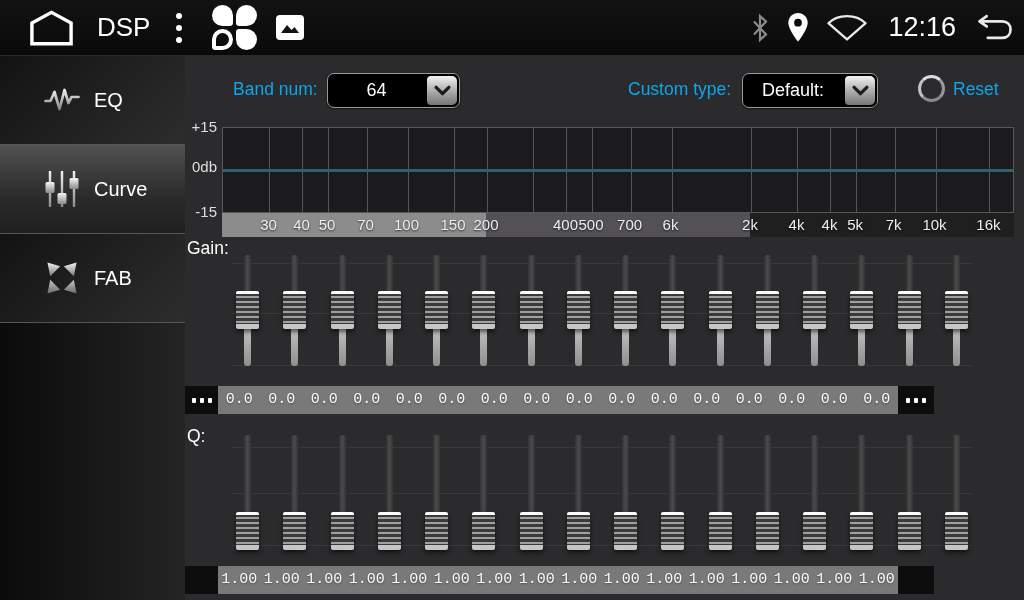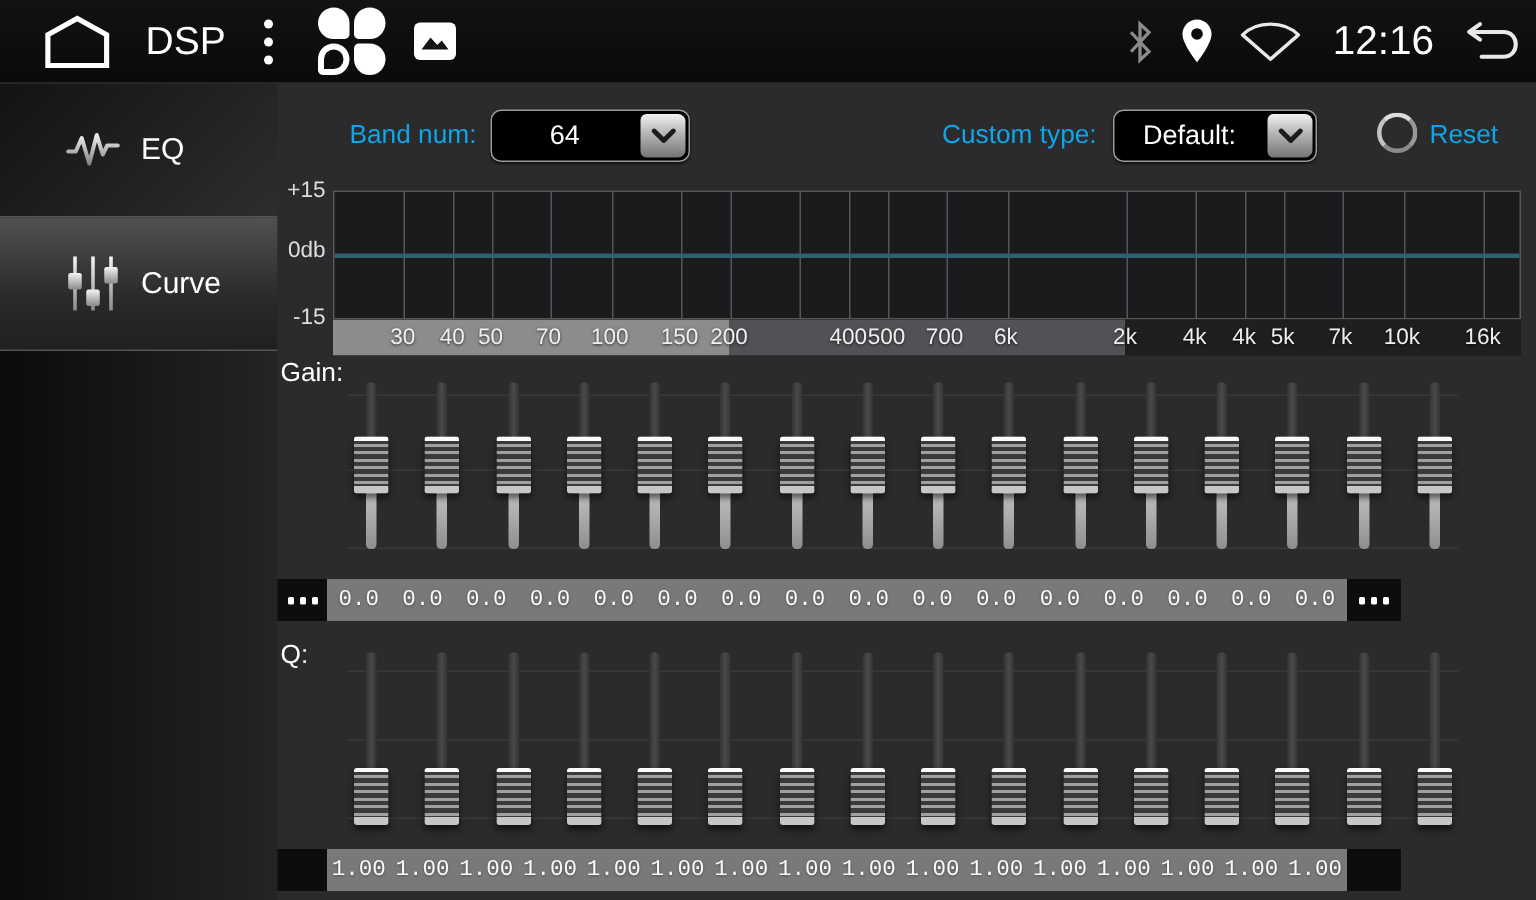--- a/index.html
+++ b/index.html
@@ -154,20 +154,37 @@
             </defs>
           <rect x="4.8" y="2" width="2.4" height="36" fill="url(#g2)"></rect>
           <rect x="16.8" y="2" width="2.4" height="36" fill="url(#g2)"></rect>
           <rect x="28.8" y="2" width="2.4" height="36" fill="url(#g2)"></rect>
           <rect x="1.5" y="13" width="9" height="11" rx="1.5" fill="url(#g2)"></rect>
           <rect x="13.5" y="24" width="9" height="11" rx="1.5" fill="url(#g2)"></rect>
           <rect x="25.5" y="9" width="9" height="11" rx="1.5" fill="url(#g2)"></rect>
         </svg>
       </span>
       <span class="side-label">Curve</span>
+    </div>
+    <div class="side-item">
+      <span class="side-icon">
+        <svg width="40" height="40" viewBox="0 0 44 44">
+          <defs>
+              <linearGradient id="g3" x1="0" y1="0" x2="0" y2="1">
+            <stop offset="0" stop-color="#f0f0f0"></stop>
+                <stop offset="1" stop-color="#7d7d7d"></stop>
+              </linearGradient>
+            </defs>
+          <polygon points="6,5 20,9 9,20" fill="url(#g3)"></polygon>
+          <polygon points="38,5 24,9 35,20" fill="url(#g3)"></polygon>
+          <polygon points="6,39 9,24 20,35" fill="url(#g3)" opacity="0.8"></polygon>
+          <polygon points="38,39 35,24 24,35" fill="url(#g3)" opacity="0.8"></polygon>
+        </svg>
+      </span>
+      <span class="side-label">FAB</span>
     </div>
   </div>
 
   <div class="main">
 
     <div class="ctl-label" style="left:48px;top:23px;">Band num:</div>
     <div class="dropdown" style="left:142px;top:17px;width:133px;">
       <div class="dd-value">64</div>
       <div class="dd-btn">
         <svg width="17" height="11" viewBox="0 0 16 10">

